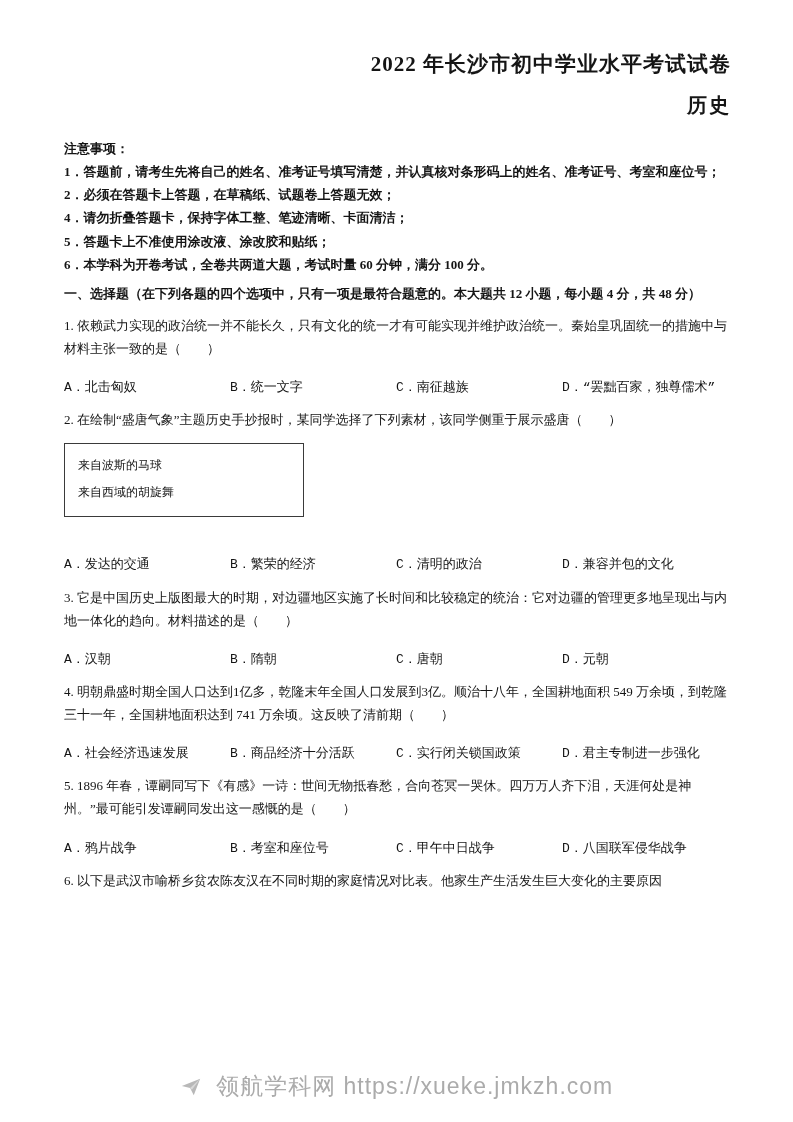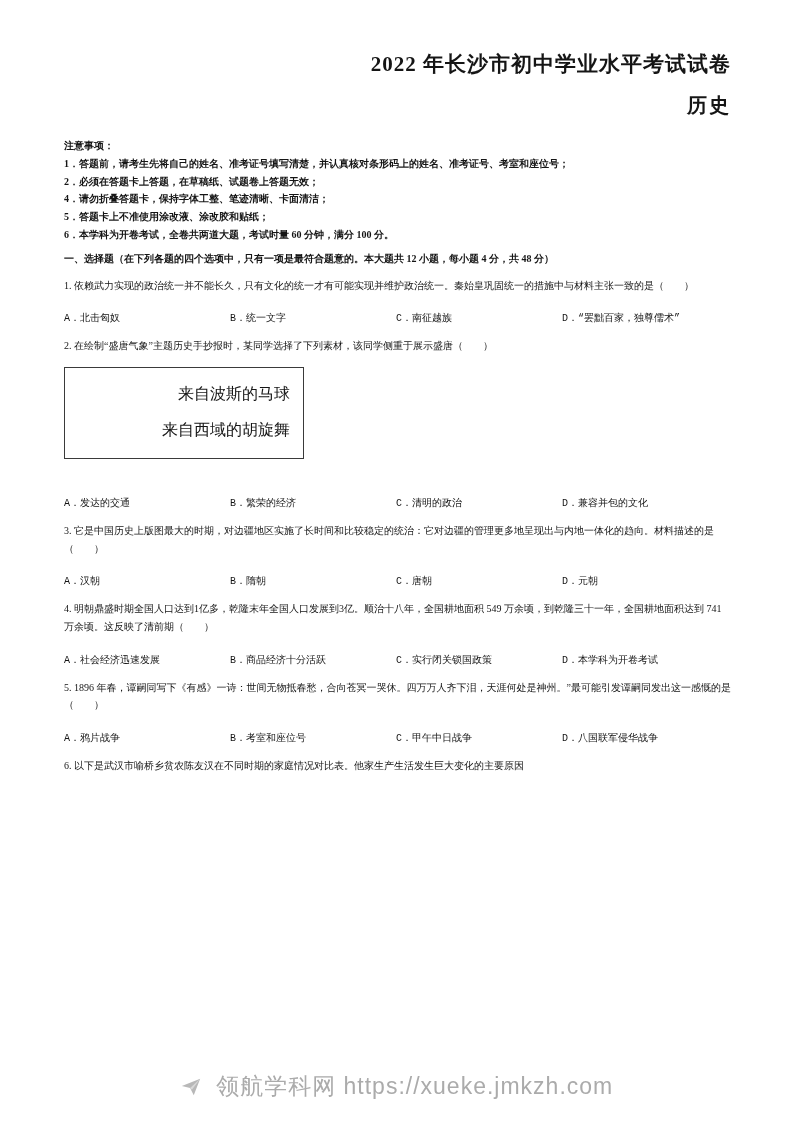--- a/index.html
+++ b/index.html
@@ -21,35 +21,35 @@
     margin: 0 0 14px 0;
     letter-spacing: 1px;
   }
   .subject {
     font-size: 20px;
     font-weight: bold;
     text-align: right;
     margin: 0 0 18px 0;
     letter-spacing: 2px;
   }
-  p { margin: 0; font-size: 10px; line-height: 1.78; }
+  p { margin: 0; font-size: 13px; line-height: 1.78; }
   .bold { font-weight: bold; }
   .section-heading { margin-top: 6px; }
   .question { margin-top: 9px; }
   .stem { }
   .options { margin-top: 16px; font-family: Liberation Mono, monospace; }
   .opt { display: inline-block; min-width: 166px; vertical-align: top; }
   .opt-d { display: inline; }
   .material-box {
     border: 1px solid #3a3a3a;
     width: 240px;
     padding: 8px 13px 10px 13px;
     margin: 12px 0 36px 0;
   }
-  .material-box p { line-height: 2.25; font-size: 16px; text-align: right; }
+  .material-box p { line-height: 2.25; font-size: 12px; }
   .footer {
     position: absolute;
     left: 0;
     right: 0;
     bottom: 20px;
     text-align: center;
     color: #ababab;
     font-size: 23px;
     font-family: "Liberation Sans", "DejaVu Sans", sans-serif;
     letter-spacing: 1px;
@@ -102,21 +102,21 @@
   <div class="question">
     <p class="stem">3. 它是中国历史上版图最大的时期，对边疆地区实施了长时间和比较稳定的统治：它对边疆的管理更多地呈现出与内地一体化的趋向。材料描述的是（　　）</p>
     <p class="options">
       <span class="opt">A．汉朝</span><span class="opt">B．隋朝</span><span class="opt">C．唐朝</span><span class="opt-d">D．元朝</span>
     </p>
   </div>
 
   <div class="question">
     <p class="stem">4. 明朝鼎盛时期全国人口达到1亿多，乾隆末年全国人口发展到3亿。顺治十八年，全国耕地面积 549 万余顷，到乾隆三十一年，全国耕地面积达到 741 万余顷。这反映了清前期（　　）</p>
     <p class="options">
-      <span class="opt">A．社会经济迅速发展</span><span class="opt">B．商品经济十分活跃</span><span class="opt">C．实行闭关锁国政策</span><span class="opt-d">D．本学科为开卷考试</span>
+      <span class="opt">A．社会经济迅速发展</span><span class="opt">B．商品经济十分活跃</span><span class="opt">C．实行闭关锁国政策</span><span class="opt-d">D．君主专制进一步强化</span>
     </p>
   </div>
 
   <div class="question">
     <p class="stem">5. 1896 年春，谭嗣同写下《有感》一诗：世间无物抵春愁，合向苍冥一哭休。四万万人齐下泪，天涯何处是神州。”最可能引发谭嗣同发出这一感慨的是（　　）</p>
     <p class="options">
       <span class="opt">A．鸦片战争</span><span class="opt">B．考室和座位号</span><span class="opt">C．甲午中日战争</span><span class="opt-d">D．八国联军侵华战争</span>
     </p>
   </div>
 

